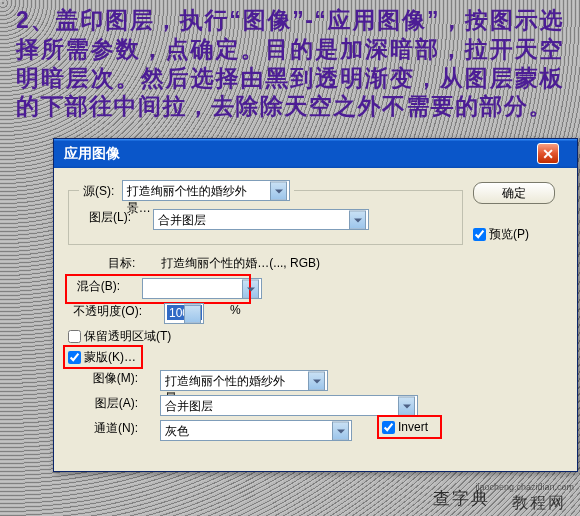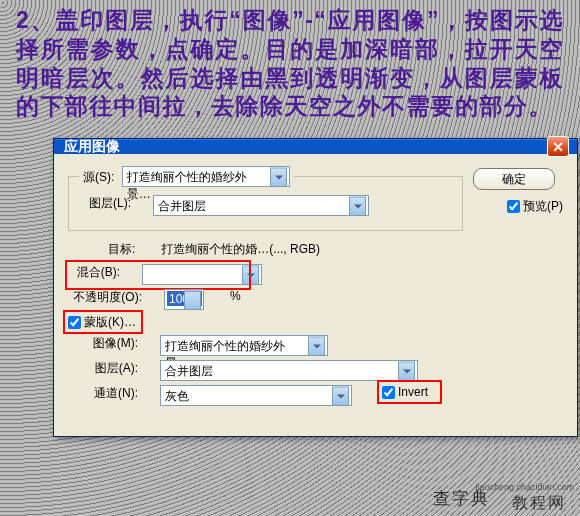--- a/index.html
+++ b/index.html
@@ -26,25 +26,25 @@
   .dialog {
     position: absolute;
     left: 53px;
     top: 138px;
     width: 525px;
     border: 1px solid #0a246a;
     background: #ece9d8;
     box-shadow: 2px 2px 6px rgba(0,0,0,0.4);
   }
   .title-bar {
-    height: 15px;
+    height: 29px;
     background: linear-gradient(to bottom, #3a93ff 0%, #0a56c9 8%, #0a56c9 92%, #084bb3 100%);
     display: flex;
     align-items: center;
-    padding: 0 8px 0 10px;
+    padding: 0 18px 0 10px;
     color: #fff;
     font-family: SimSun, sans-serif;
     font-size: 14px;
     font-weight: bold;
   }
   .title-bar .title { flex: 1; }
   .close-btn {
     width: 22px; height: 21px;
     background: linear-gradient(to bottom, #f89e81, #e1542e 50%, #c12c00);
     border: 1px solid #fff;
@@ -176,20 +176,24 @@
 
       <div class="row">
         <span class="lab w74">不透明度(O):</span>
         <span class="sel-wrap" style="width:40px;">
           <input type="text" class="num" style="width: 40px;">
           <span class="selected-val hl" style="right:2px;">100</span>
         </span>
         <span style="margin-left:4px;">%</span>
       </div>
 
+      <div class="row chk">
+        <input type="checkbox" style="">
+        <span>保留透明区域(T)</span>
+      </div>
 
       <div class="row chk" style="position:relative; width:fit-content;">
         <input type="checkbox" checked="" style="">
         <span>蒙版(K)…</span>
         <div class="hl-red" style="left:-5px; top:-4px; width:80px; height:24px;"></div>
       </div>
 
       <div style="margin-left:18px;">
         <div class="row">
           <span class="lab w52">图像(M):</span>
@@ -218,21 +222,21 @@
             <input type="checkbox" checked="" style="">
             <span>Invert</span>
             <div class="hl-red" style="left:-5px; top:-5px; width:65px; height:24px;"></div>
           </span>
         </div>
       </div>
 
     </div>
     <div class="right-col">
       <button class="win-btn">确定</button>
-      <div class="chk" style="margin-top:8px;justify-content:flex-end;">
+      <div class="chk" style="margin-top:22px;">
         <input type="checkbox" checked="" style="">
         <span>预览(P)</span>
       </div>
     </div>
   </div>
 </div>
 
 <div class="watermark1">查字典</div>
 <div class="watermark2">教程网</div>
 <div class="watermark3">jiaocheng.chazidian.com</div>

